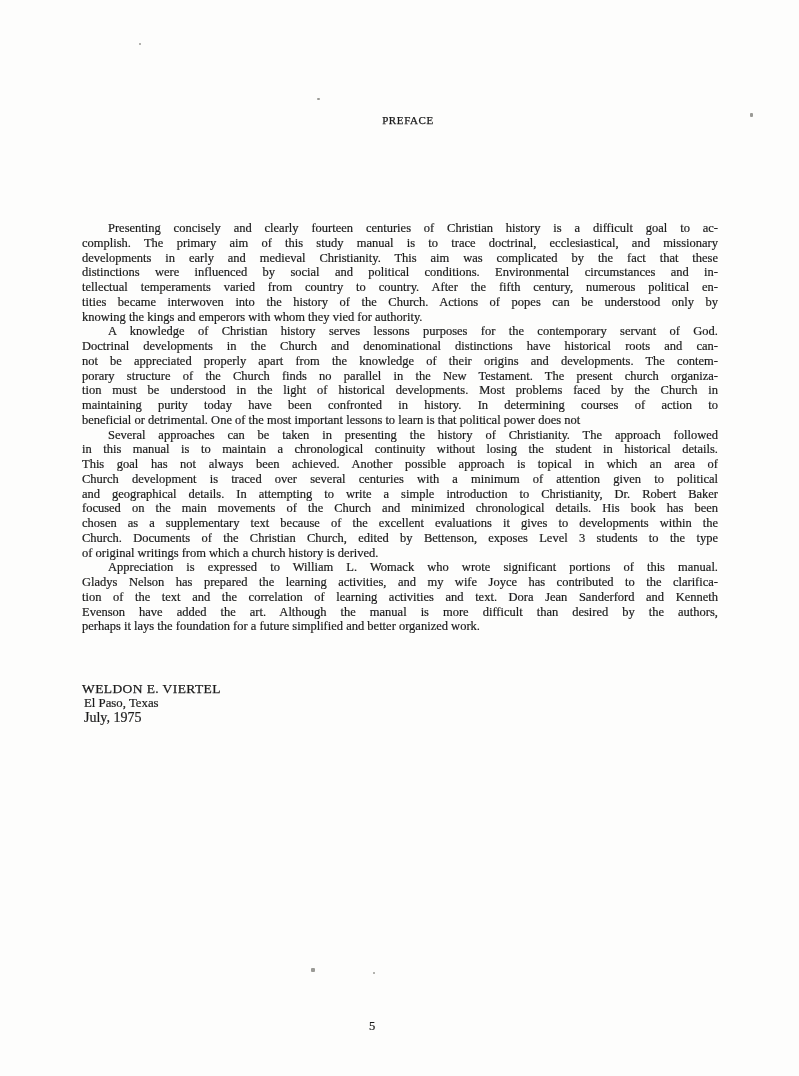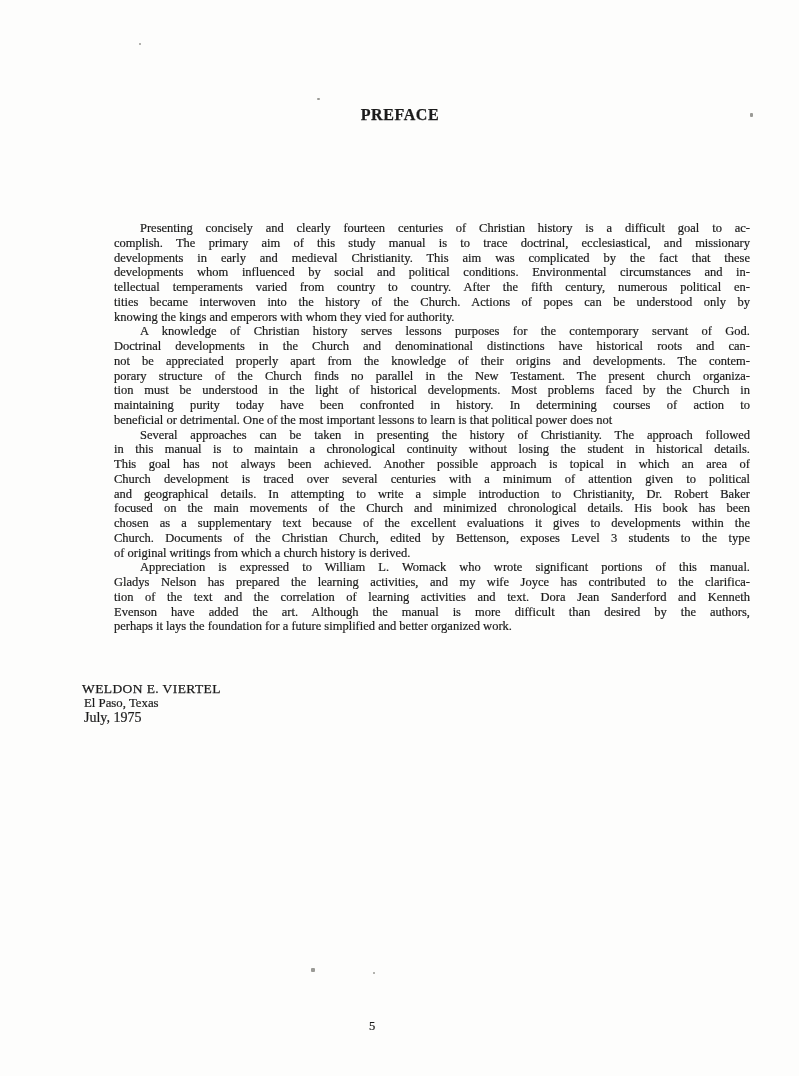--- a/index.html
+++ b/index.html
@@ -10,35 +10,34 @@
     position: relative;
     overflow: hidden;
     font-family: "Liberation Serif", serif;
     color: #1b1b1b;
   }
   .page-title {
     position: absolute;
     top: 106px;
     left: 82px;
     width: 636px;
-    margin: 0;
+    margin: 8px;
     text-align: center;
-    font-size: 16px;
-    font-weight: bold;
+    font-size: 11px;
+    font-weight: normal;
     letter-spacing: 0.6px;
     -webkit-text-stroke: 0.25px #1b1b1b;
   }
   .bodytext {
     position: absolute;
     top: 221px;
     left: 82px;
     width: 636px;
     font-size: 12.5px;
     line-height: 14.75px;
-    margin-left: 32px;
     -webkit-text-stroke: 0.2px #1b1b1b;
   }
   .para { margin: 0; }
   .line {
     text-align: justify;
     text-align-last: justify;
     white-space: nowrap;
   }
   .para .line:first-child { text-indent: 26px; }
   .para .line:last-child { text-align-last: left; }
@@ -88,21 +87,21 @@
 <body>
 
 <h1 class="page-title">PREFACE</h1>
 
 <div class="bodytext">
   <div class="para">
 
   <div class="line"><span>Presenting concisely and clearly fourteen centuries of Christian history is a difficult goal to ac-</span><span class="ital"></span><span></span></div>
       <div class="line"><span>complish. The primary aim of this study manual is to trace doctrinal, ecclesiastical, and missionary</span><span class="ital"></span><span></span></div>
       <div class="line"><span>developments in early and medieval Christianity. This aim was complicated by the fact that these</span><span class="ital"></span><span></span></div>
-      <div class="line"><span>developments whom influenced by social and political conditions. Environmental circumstances and in-</span><span class="ital"></span><span></span></div>
+      <div class="line"><span>distinctions were influenced by social and political conditions. Environmental circumstances and in-</span><span class="ital"></span><span></span></div>
       <div class="line"><span>tellectual temperaments varied from country to country. After the fifth century, numerous political en-</span><span class="ital"></span><span></span></div>
       <div class="line"><span>tities became interwoven into the history of the Church. Actions of popes can be understood only by</span><span class="ital"></span><span></span></div>
       <div class="line"><span>knowing the kings and emperors with whom they vied for authority.</span><span class="ital"></span><span></span></div>
     </div>
   <div class="para">
 
   <div class="line"><span>A knowledge of Christian history serves lessons purposes for the contemporary servant of God.</span><span class="ital"></span><span></span></div>
       <div class="line"><span>Doctrinal developments in the Church and denominational distinctions have historical roots and can-</span><span class="ital"></span><span></span></div>
       <div class="line"><span>not be appreciated properly apart from the knowledge of their origins and developments. The contem-</span><span class="ital"></span><span></span></div>
       <div class="line"><span>porary structure of the Church finds no parallel in the New Testament. The present church organiza-</span><span class="ital"></span><span></span></div>

